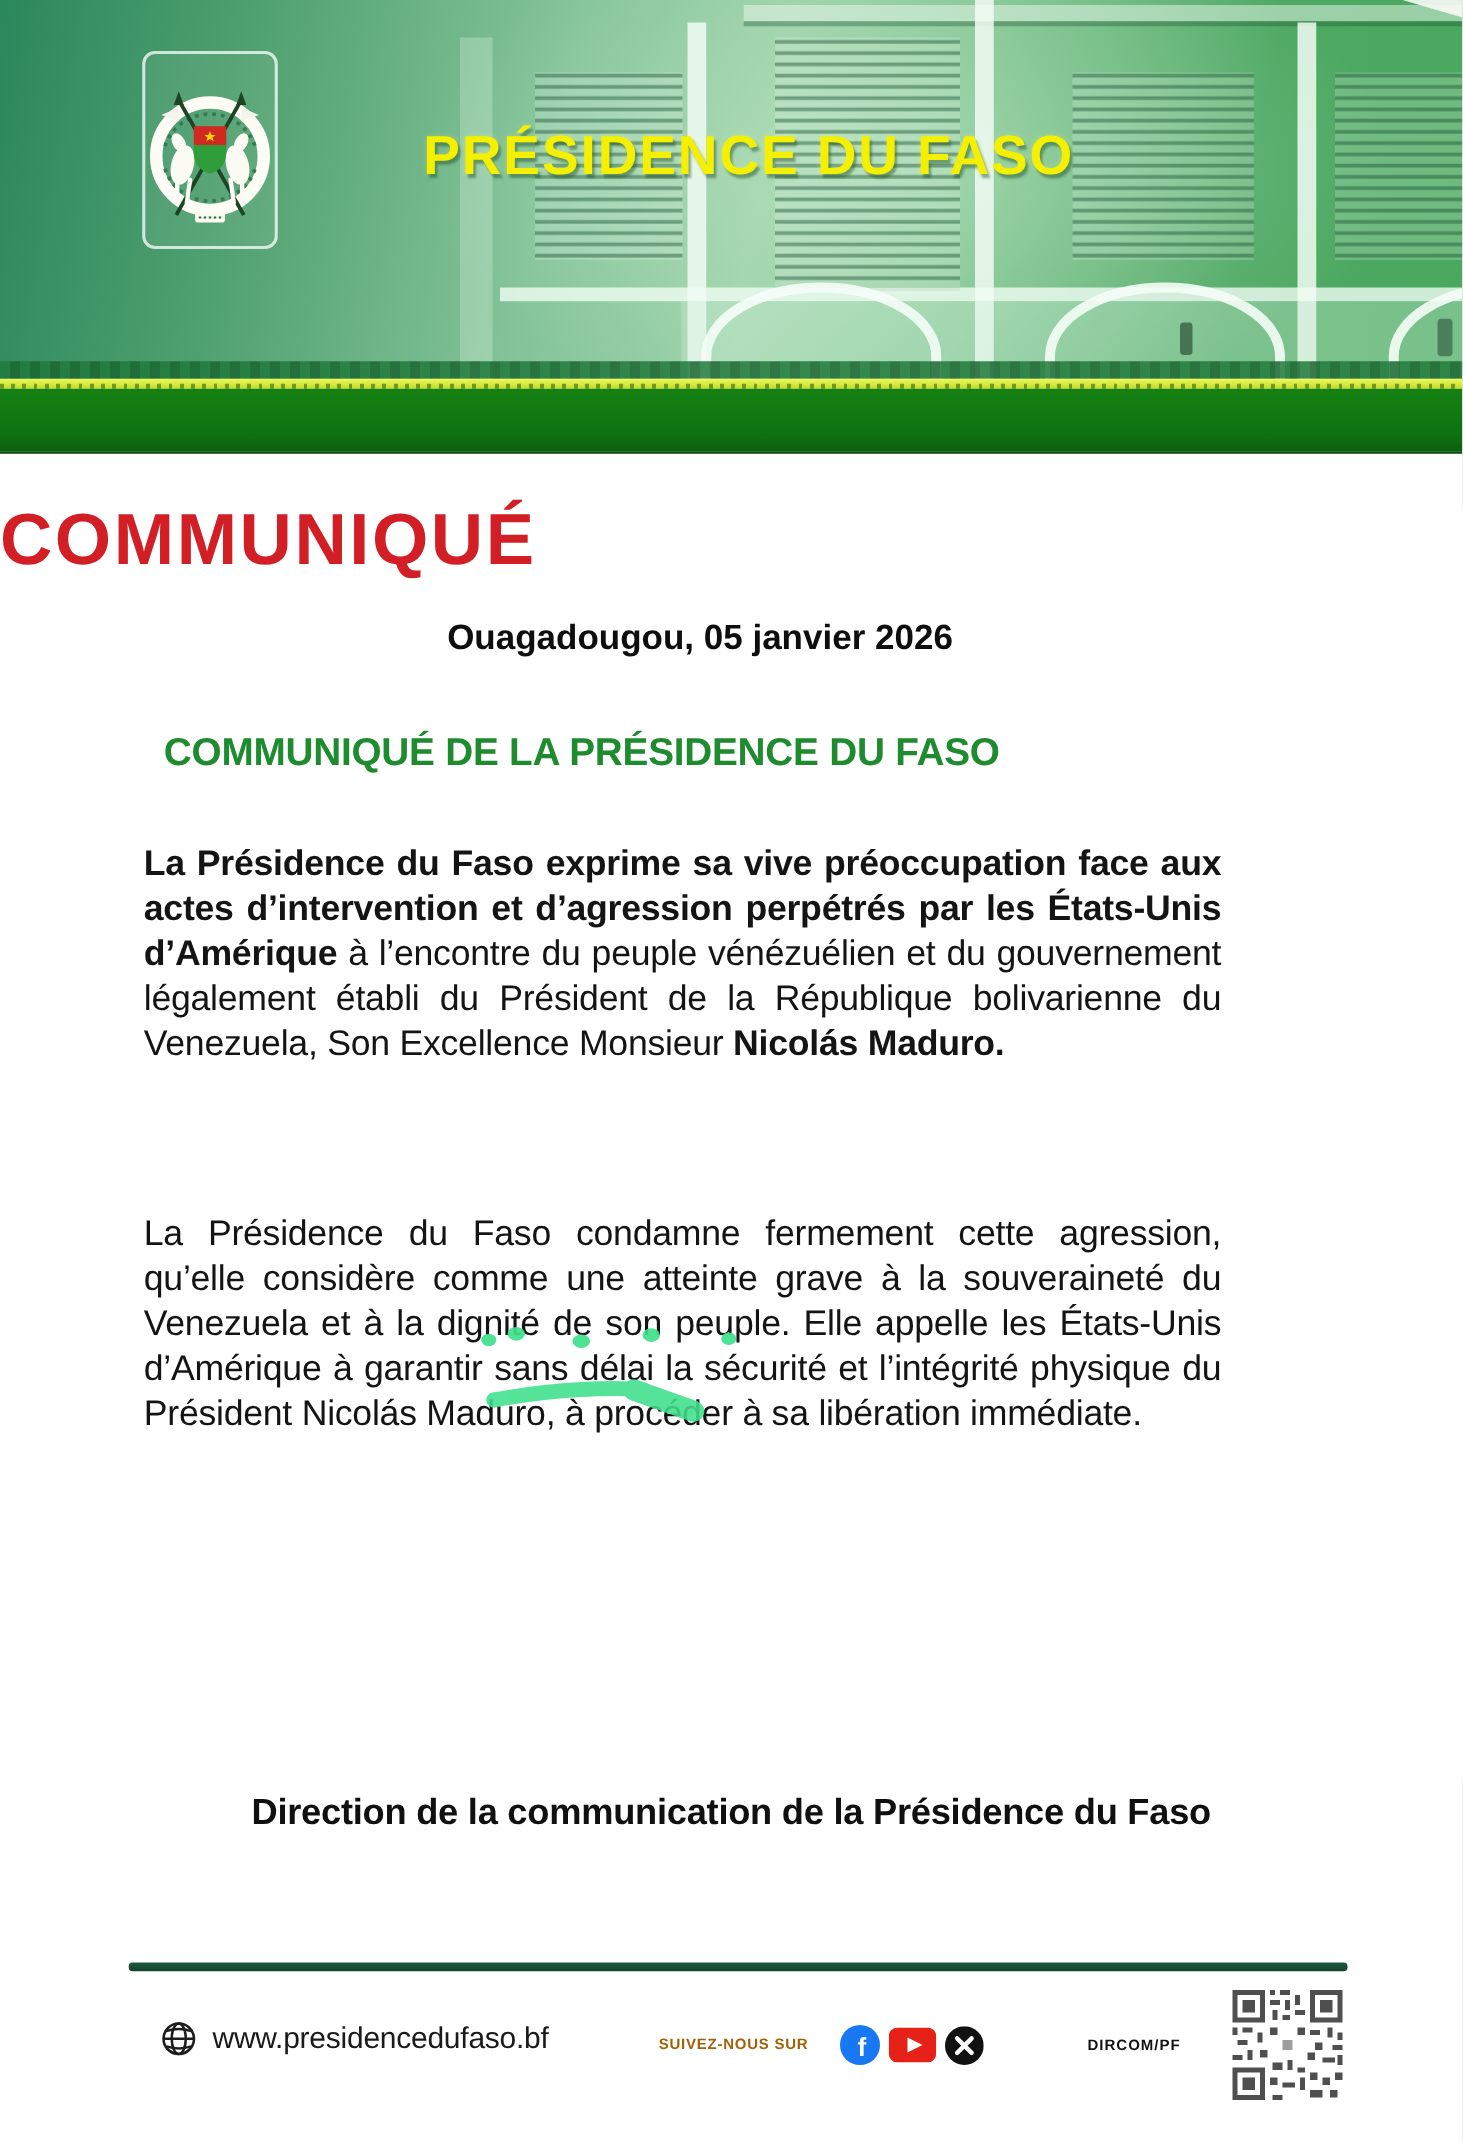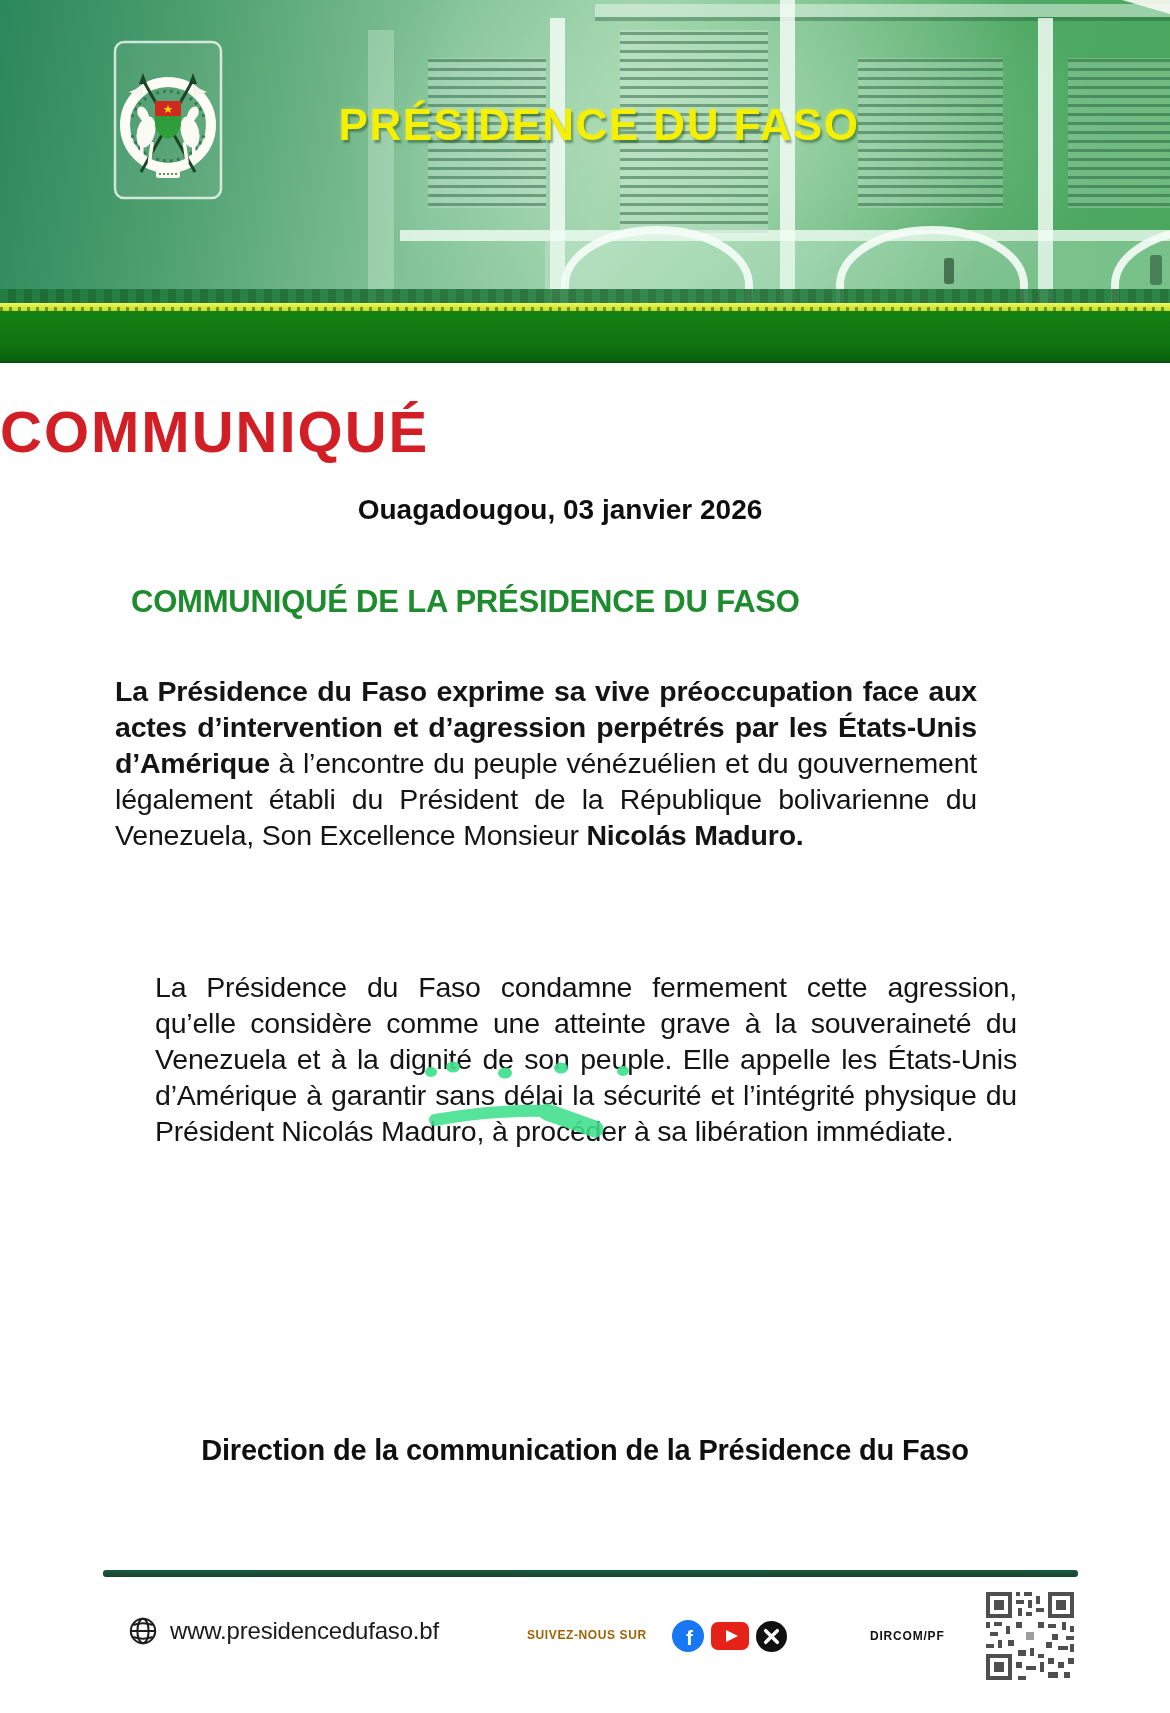--- a/index.html
+++ b/index.html
@@ -54,21 +54,21 @@
     font-size:31px;font-weight:700;letter-spacing:-.2px;color:#1e8c2e;
   }
   
   .para{
     position:absolute;left:115px;width:862px;
     font-size:28.5px;line-height:36px;text-align:justify;color:#141414;
     letter-spacing:-.2px;
   }
   .para b{font-weight:700;}
   #p1{top:644px;}
-  #p2{top:940px;margin-left:40px;}
+  #p2{top:940px;}
   #p3{top:1230px;}
   .marked{position:relative;white-space:nowrap;}
   .mk{position:absolute;pointer-events:none;overflow:visible;}
   .mk-dots{left:-12px;top:-17px;}
   .mk-swoosh{left:-6px;top:26px;}
   .signature{
     position:absolute;left:140px;top:1434px;width:890px;text-align:center;
     font-size:29px;font-weight:700;color:#101010;letter-spacing:-.2px;
   }
   
@@ -150,21 +150,21 @@
       <line x1="46" y1="134" x2="64" y2="134" stroke="#2a6b3c" stroke-width="1.6" stroke-dasharray="2 2"></line>
     </svg>
 
     <div class="hdr-title">PRÉSIDENCE DU FASO</div>
 
     <div class="hdr-stripe"></div>
     <div class="hdr-band"></div>
   </div>
 
   <div class="doc-title">COMMUNIQUÉ</div>
-  <div class="dateline">Ouagadougou, 03 janvier 2026</div>
+  <div class="dateline">Ouagadougou, 05 janvier 2026</div>
   <div class="green-heading">COMMUNIQUÉ DE LA PRÉSIDENCE DU FASO</div>
 
   <p class="para" id="p1"><b>La Présidence du Faso exprime sa vive préoccupation face aux actes d’intervention et d’agression perpétrés par les États-Unis d’Amérique</b><span> à l’encontre du peuple vénézuélien et du gouvernement légalement établi du Président de la République bolivarienne du Venezuela, Son Excellence Monsieur </span><b>Nicolás Maduro.</b></p>
 
   <p class="para" id="p2"><span>La Présidence du Faso condamne fermement cette agression, qu’elle considère comme une atteinte grave à la souveraineté du Venezuela et à la dignité de son peuple. Elle appelle les États-Unis d’Amérique à garantir </span><span class="marked"><span>sans délai</span><svg class="mk mk-dots" width="210" height="16" viewBox="0 0 210 16">
           <g fill="#3ee08b" opacity="0.92">
             <ellipse cx="8" cy="10" rx="6" ry="5"></ellipse>
             <ellipse cx="30" cy="5" rx="7" ry="5.5"></ellipse>
             <ellipse cx="82" cy="11" rx="7" ry="5.5"></ellipse>
             <ellipse cx="138" cy="6" rx="7" ry="5.5"></ellipse>

